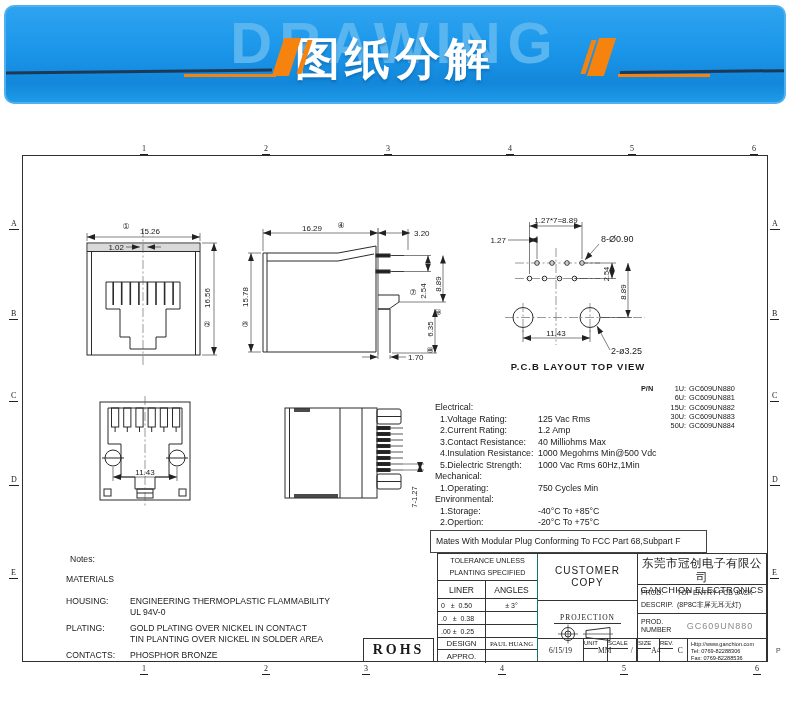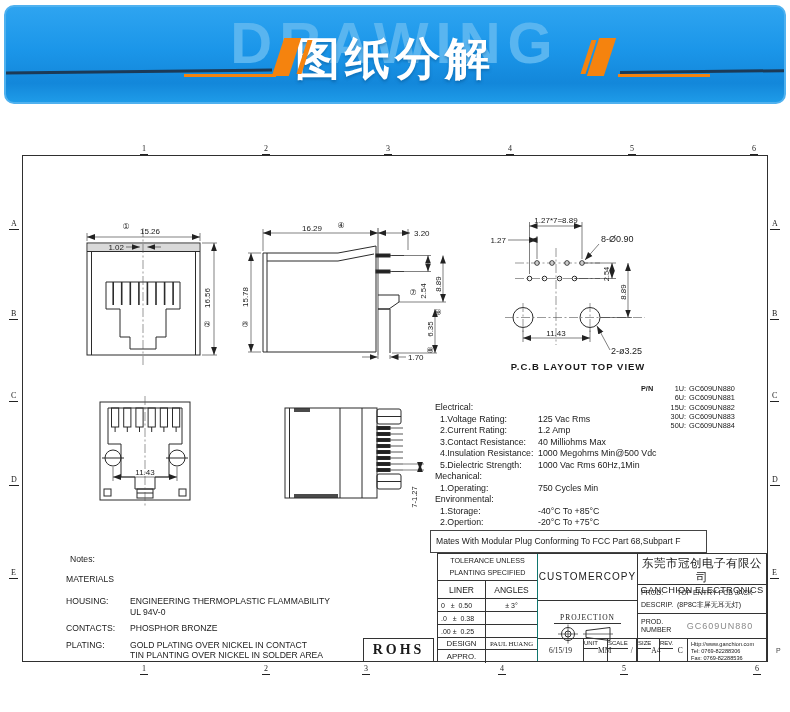--- a/index.html
+++ b/index.html
@@ -55,21 +55,21 @@
   .tolhdr{height:27px;border-bottom:1px solid #333;text-align:center;font-size:7.2px;line-height:12px;padding-top:1px}
   .r2c{display:flex}
   .cL{width:48px;border-right:1px solid #333;display:flex;align-items:center;justify-content:center}
   .cA{flex:1;display:flex;align-items:center;justify-content:center}
   .sub{height:18px;border-bottom:1px solid #333;font-size:8.5px}
   .tr13{height:13px;border-bottom:1px solid #333;font-size:7px}
   .tr13 .cL{justify-content:flex-start;padding-left:3px;white-space:pre}
   .trD{height:12px;border-bottom:1px solid #333;font-size:7.8px}
   .trA{height:13px;font-size:7.8px}
   .serif{font-family:"Liberation Serif",serif}
-  .cust{height:47px;border-bottom:1px solid #333;display:flex;align-items:center;justify-content:center;
+  .cust{height:47px;border-bottom:1px solid #333;display:flex;flex-direction:column;align-items:center;justify-content:center;
     font-size:10px;letter-spacing:1px;line-height:12.5px}
   .proj{height:38px;border-bottom:1px solid #333;text-align:center}
   .projlbl{font-family:"Liberation Serif",serif;font-size:7.5px;letter-spacing:1px;margin-top:12px;border-bottom:1px solid #333;display:inline-block;padding:0 6px 1px}
   .brow{display:flex;height:23px}
   .bcell{border-right:1px solid #333;display:flex;flex-direction:row}
   .bcell:last-child{border-right:none}
   .bcell .h{height:10px;font-size:6px;border-bottom:1px solid #333;text-align:center;line-height:9px}
   .bcell .v{flex:1;text-align:center;font-size:7.5px;display:flex;align-items:center;justify-content:center}
   .dateC{width:46px;justify-content:center;align-items:center;display:flex;flex-direction:row;font-size:7.5px}
   .unitC{width:24px}.scaleC{width:29px}
@@ -345,30 +345,30 @@
   <div class="n1">Notes:</div>
   <div class="n2">MATERIALS</div>
   <div class="nrow">
       <span class="nl">HOUSING:</span>
     <span>
         <div>ENGINEERING THERMOPLASTIC FLAMMABILITY</div>
         <div>UL 94V-0</div>
       </span>
     </div>
   <div class="nrow">
-      <span class="nl">CONTACTS:</span>
-    <span>
-        <div>PHOSPHOR BRONZE</div>
-      </span>
-    </div>
-  <div class="nrow">
       <span class="nl">PLATING:</span>
     <span>
         <div>GOLD PLATING OVER NICKEL IN CONTACT</div>
         <div>TIN PLANTING OVER NICKEL IN SOLDER AREA</div>
+      </span>
+    </div>
+  <div class="nrow">
+      <span class="nl">CONTACTS:</span>
+    <span>
+        <div>PHOSPHOR BRONZE</div>
       </span>
     </div>
 </div>
 
 <div class="tblock">
   <div class="tbcol col1">
     <div class="tolhdr">
       <div>TOLERANCE UNLESS</div>
       <div>PLANTING SPECIFIED</div>
     </div>

